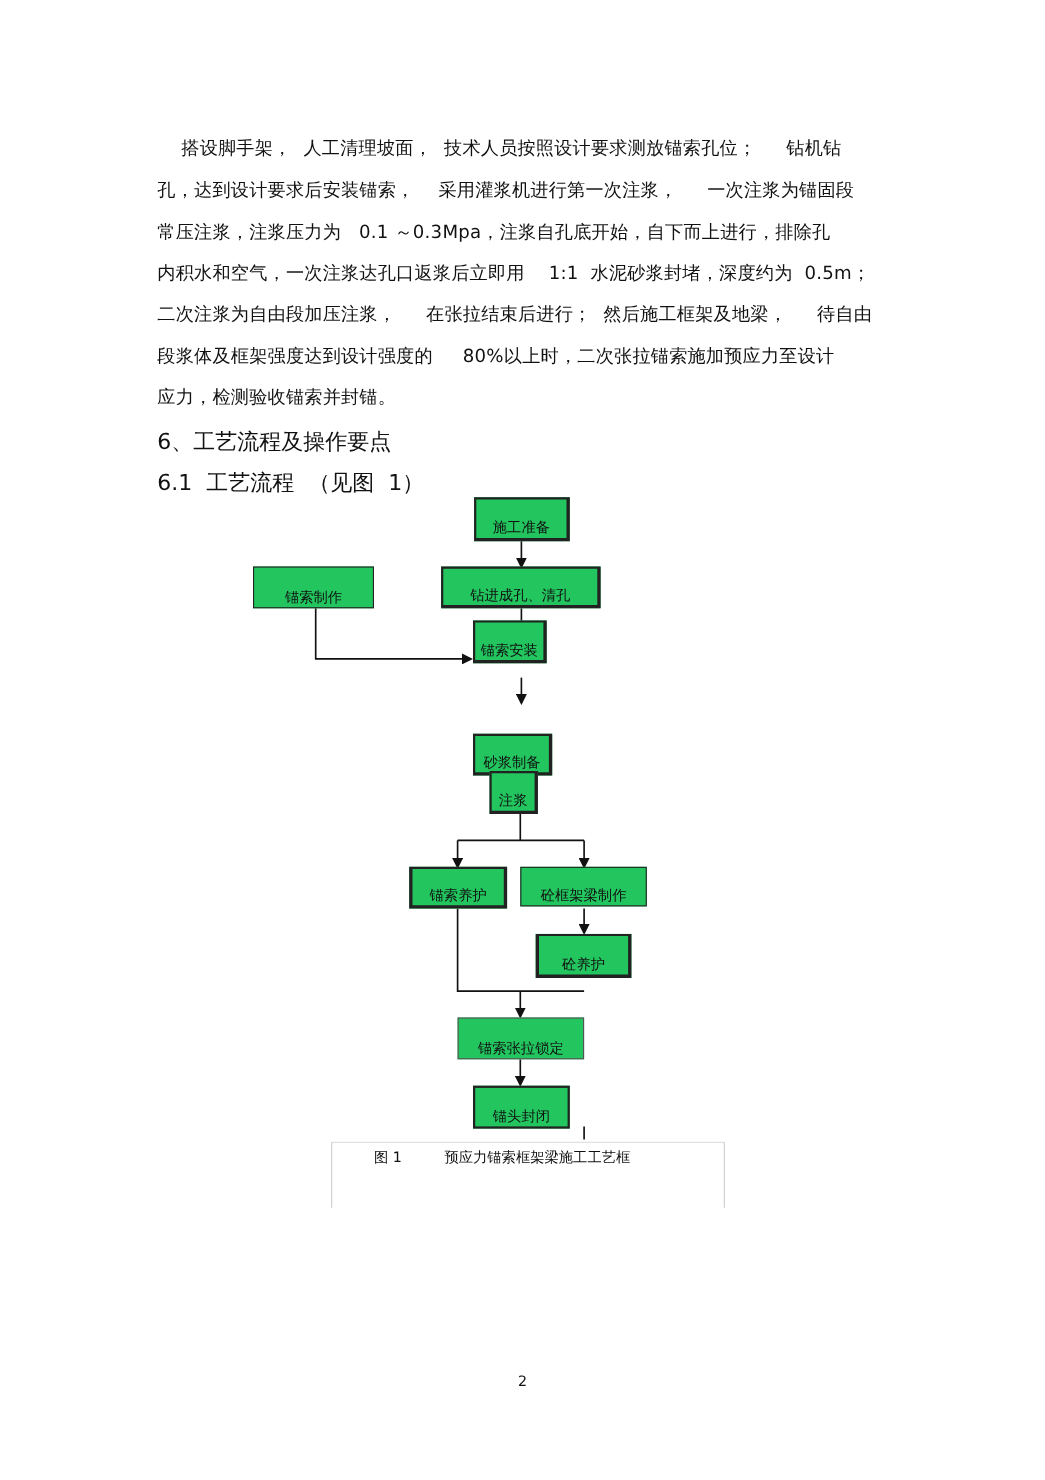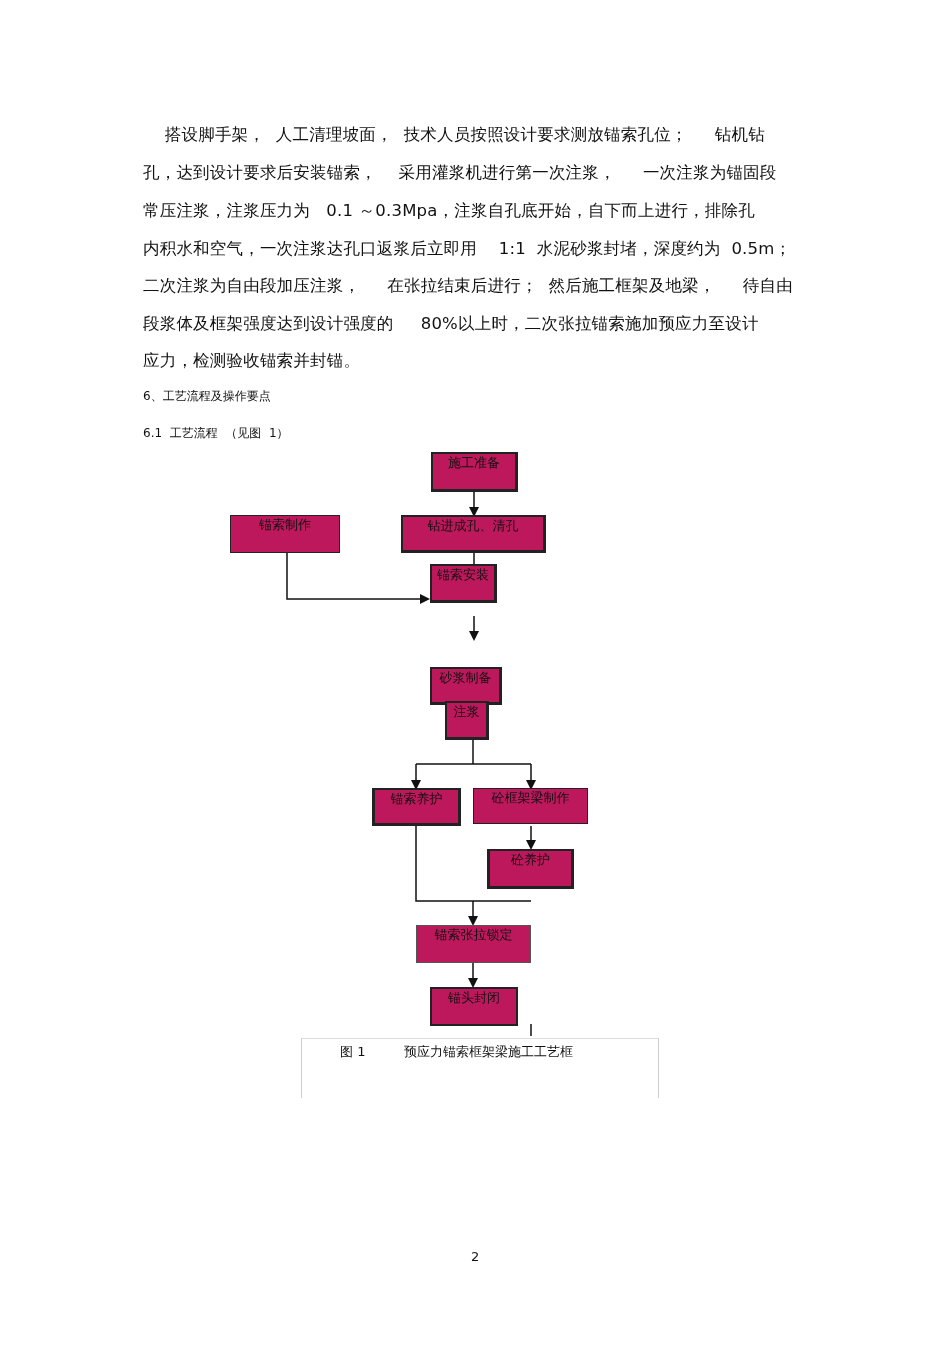--- a/index.html
+++ b/index.html
@@ -1,21 +1,21 @@
 <!DOCTYPE html>
 <html><head>
   <meta charset="utf-8">
   <style>
     html, body { margin: 0; padding: 0; background: #ffffff; }
     body { width: 950px; height: 1345px; position: relative; overflow: hidden;
            font-family: "DejaVu Sans", "Liberation Sans", sans-serif; color: #111; }
     .para-line { position: absolute; left: 143px; font-size: 16.5px; white-space: pre; letter-spacing: 0.2px; }
-    .heading { position: absolute; left: 143px; font-size: 12px; white-space: pre; }
-    .box { position: absolute; background: #be185d; border: 1.5px solid #222; box-sizing: border-box;
-           display: flex; align-items: flex-start; justify-content: center; font-size: 13px; white-space: nowrap; }
+    .heading { position: absolute; left: 143px; font-size: 20px; white-space: pre; }
+    .box { position: absolute; background: #22c55e; border: 1.5px solid #222; box-sizing: border-box;
+           display: flex; align-items: flex-end; justify-content: center; font-size: 13px; white-space: nowrap; }
     .box.thick { border-width: 2px; border-right-width: 3px; border-bottom-width: 3px; }
     .box.left-thick { border-left-width: 3px; }
     svg.lines { position: absolute; left: 0; top: 0; }
     .caption { position: absolute; font-size: 13px; white-space: pre; }
     .caption-frame { position: absolute; left: 301px; top: 1038px; width: 358px; height: 60px;
                      border-top: 1px solid #ddd; border-left: 1px solid #ccc; border-right: 1px solid #ccc; box-sizing: border-box; }
     .page-number { position: absolute; left: 471px; top: 1249px; font-size: 13px; }
   </style>
 </head>
 <body>

